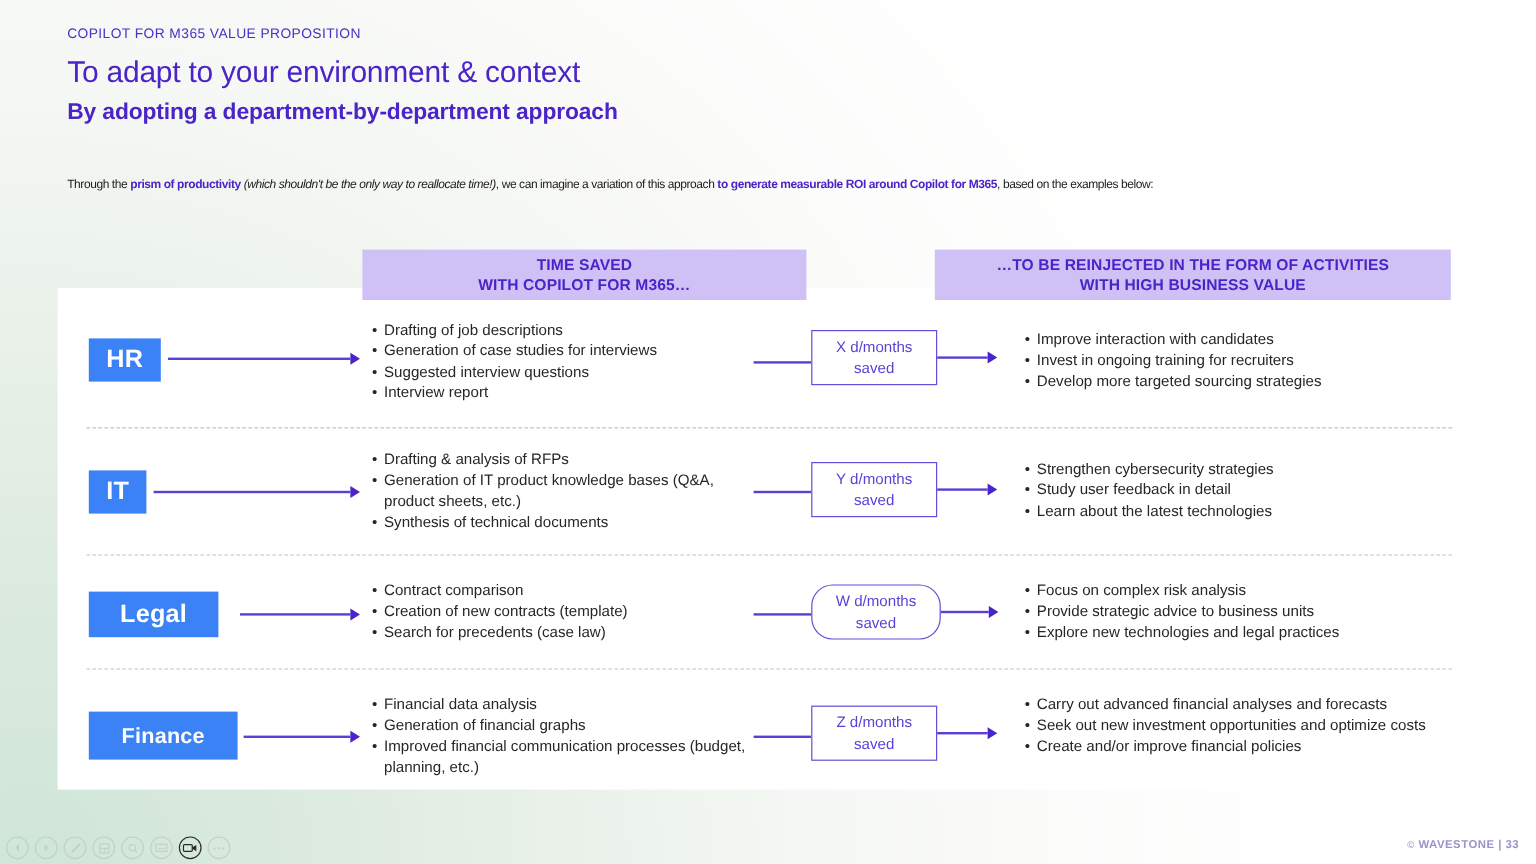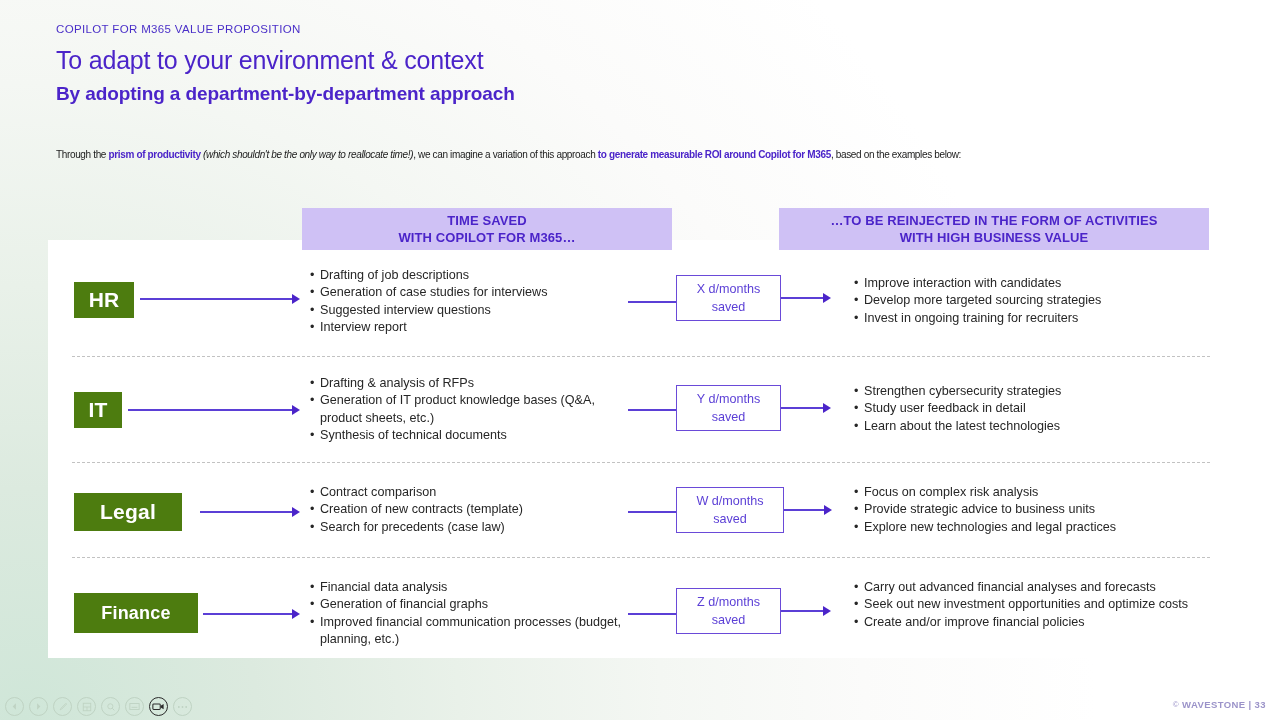--- a/index.html
+++ b/index.html
@@ -110,21 +110,21 @@
     width: 1185px;
     z-index: 3;
   }
   #row-hr     { top: 258px; height: 88px; }
   #row-it     { top: 366px; height: 86px; }
   #row-legal  { top: 472px; height: 80px; }
   #row-fin    { top: 566px; height: 92px; }
 
   .dept-chip {
     position: absolute;
-    background: #4d7c0f;
+    background: #3b82f6;
     color: #ffffff;
     font-weight: bold;
     display: flex;
     align-items: center;
     justify-content: center;
     letter-spacing: 0.2px;
   }
 
   
   .arrow {
@@ -285,22 +285,22 @@
   <div class="saved-box" style="left:628px; top:17px; width:105px; height:46px;">
     <div>X d/months</div>
     <div>saved</div>
   </div>
   <div class="arrow" style="left:733px; top:34px; width:50px;">
     <div class="shaft"></div>
     <div class="head"></div>
   </div>
   <ul class="bullets" style="left:806px; top:17px; width:380px;">
     <li>Improve interaction with candidates</li>
+    <li>Invest in ongoing training for recruiters</li>
     <li>Develop more targeted sourcing strategies</li>
-    <li>Invest in ongoing training for recruiters</li>
   </ul>
 </div>
 
 <div class="sep" id="sep-1"></div>
 
 <div class="row" id="row-it">
   <div class="dept-chip" style="left:26px; top:26px; width:48px; height:36px; font-size:21px;">
     <span>IT</span>
   </div>
   <div class="arrow" style="left:80px; top:38px; width:172px;">
@@ -343,21 +343,21 @@
   </div>
   <ul class="bullets" style="left:262px; top:12px; width:320px;">
     <li>Contract comparison</li>
     <li>Creation of new contracts (template)</li>
     <li>Search for precedents (case law)</li>
   </ul>
   <div class="arrow no-head" style="left:580px; top:34px; width:48px;">
     <div class="shaft"></div>
 
   </div>
-  <div class="saved-box" style="left:628px; top:15px; width:108px; height:46px;">
+  <div class="saved-box" style="left:628px; top:15px; width:108px; height:46px;border-radius:18px;">
     <div>W d/months</div>
     <div>saved</div>
   </div>
   <div class="arrow" style="left:736px; top:32px; width:48px;">
     <div class="shaft"></div>
     <div class="head"></div>
   </div>
   <ul class="bullets" style="left:806px; top:12px; width:380px;">
     <li>Focus on complex risk analysis</li>
     <li>Provide strategic advice to business units</li>

